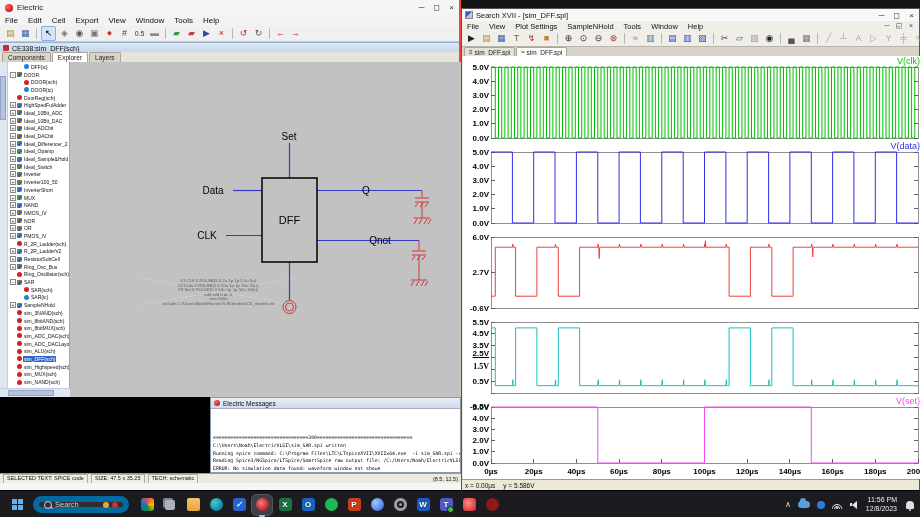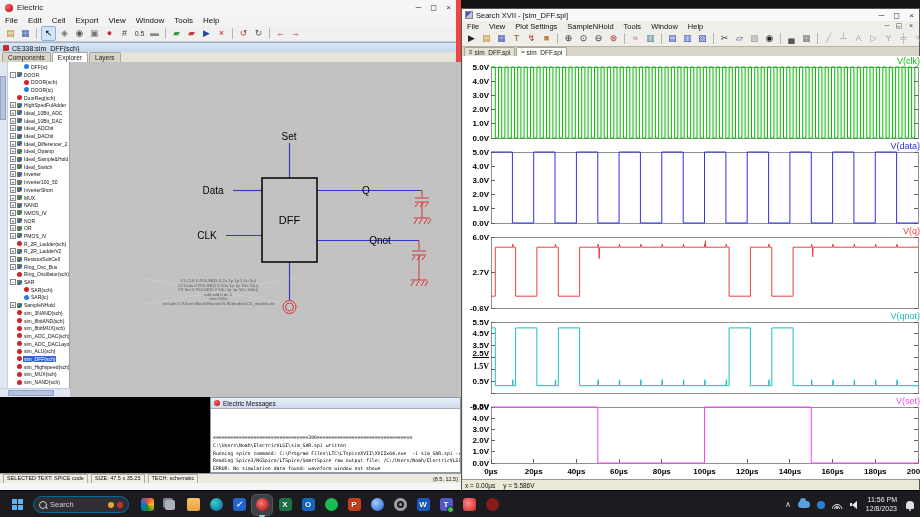--- a/index.html
+++ b/index.html
@@ -1,18 +1,18 @@
 <!DOCTYPE html>
 <html><head>
 <meta charset="utf-8">
 <style>
   html,body{margin:0;padding:0}
   body{width:920px;height:517px;background:#141414;font-family:"Liberation Sans",sans-serif;position:relative;overflow:hidden;-webkit-font-smoothing:antialiased}
   
-  #electric{position:absolute;left:0;top:0;width:461px;height:490px;background:#f0f0f0;border-right:5px solid #ef4444;box-sizing:border-box}
+  #electric{position:absolute;left:0;top:0;width:461px;height:490px;background:#f0f0f0;border-right:2px solid #ef4444;box-sizing:border-box}
   #e-title{position:absolute;left:0;top:0;width:100%;height:15px;background:#f5f5f5;display:flex;align-items:center;font-size:8px;color:#222;border-bottom:1px solid #ddd}
   .e-ico{width:8px;height:8px;border-radius:50%;background:radial-gradient(circle at 35% 35%,#f66,#a00);margin:0 4px 0 5px}
   .winctl{margin-left:auto;display:flex}
   .winctl span{width:15px;height:13px;text-align:center;line-height:13px;font-size:8px;color:#333}
   #e-menu{position:absolute;left:0;top:15px;width:100%;height:11px;background:#f3f3f3;display:flex;align-items:center;font-size:8px;color:#111}
   .mi{padding:0 5px}
   #e-toolbar{position:absolute;left:0;top:26px;width:100%;height:16px;background:#f0f0f0;border-bottom:1px solid #c9c9c9;display:flex;align-items:center;padding-left:3px;box-sizing:border-box}
   .tb-it{min-width:13px;height:13px;line-height:13px;text-align:center;font-size:9px;margin:0 1px;border-radius:2px}
   .tb-it[data-k="sep"]{min-width:1px;width:1px;height:11px;background:#b5b5b5;margin:0 3px}
   #e-childbar{position:absolute;left:0;top:42px;width:100%;height:10px;background:linear-gradient(#dbe7f5,#c2d5ec);border-top:1px solid #9ab0cc;display:flex;align-items:center;font-size:7px;color:#111}
@@ -67,21 +67,21 @@
   #lt-plotbg{position:absolute;left:1px;top:47px;width:457px;height:423px;background:#fff}
   .pane{position:absolute;left:1px;width:457px}
   .pane-title{position:absolute;left:0;top:0;width:100%;text-align:right;font-size:9px;font-weight:normal}
   .ytick{position:absolute;left:0;width:26px;text-align:right;font-size:8px;font-weight:bold;color:#000;line-height:9px}
   .xtick{position:absolute;width:34px;text-align:center;font-size:8px;font-weight:bold;color:#000}
   #lt-status{position:absolute;left:0;top:470px;width:100%;height:12px;background:#ece9d8;border-top:1px solid #999;display:flex;align-items:center;font-size:6.5px;color:#111;padding-left:3px;box-sizing:border-box;gap:8px}
   
   #taskbar{position:absolute;left:0;top:490px;width:920px;height:27px;background:#1c1c20;display:flex;align-items:center;border-top:1px solid #000}
   .winlogo{width:11px;height:11px;display:grid;grid-template-columns:1fr 1fr;grid-template-rows:1fr 1fr;gap:1px;margin:0 10px 0 12px}
   .winlogo i{background:#5fb2f2}
-  #search{width:96px;height:17px;border-radius:9px;background:#2e2e33;border:1px solid #0369a1;display:flex;align-items:center;padding:0 5px;box-sizing:border-box;gap:3px}
+  #search{width:96px;height:17px;border-radius:9px;background:#2e2e33;border:6px solid #0369a1;display:flex;align-items:center;padding:0 5px;box-sizing:border-box;gap:3px}
   .mag{width:6px;height:6px;border:1.3px solid #cfcfcf;border-radius:50%;position:relative;flex:0 0 auto}
   .mag::after{content:"";position:absolute;left:5px;top:5px;width:3px;height:1.3px;background:#cfcfcf;transform:rotate(45deg)}
   #search-label{font-size:7.5px;color:#cfcfcf;flex:1}
   .sdot{width:6px;height:6px;border-radius:50%;flex:0 0 auto}
   #apps{display:flex;align-items:center;gap:3px;margin-left:8px}
   .tk{width:20px;height:20px;border-radius:4px;display:flex;align-items:center;justify-content:center;position:relative;font-size:9px;font-weight:bold;color:#fff}
   .tk[data-active="true"]{background:#3f3f47;outline:1px solid #55555e}
   .tk[data-active="true"]::after{content:"";position:absolute;bottom:-2px;left:7px;width:6px;height:2px;border-radius:1px;background:#9cc8e8}
   .tk i{width:13px;height:13px;border-radius:3px;display:block}
   .tk[data-kind="photos"] i{background:conic-gradient(#e74856,#ffb900,#10893e,#0078d7,#e74856)}
@@ -634,37 +634,35 @@
         <line x1="28" y1="53.6" x2="32" y2="53.6" stroke="#606060" stroke-width="1" shape-rendering="crispEdges"></line>
         <line x1="451" y1="53.6" x2="455" y2="53.6" stroke="#606060" stroke-width="1" shape-rendering="crispEdges"></line>
         <line x1="28" y1="67.80000000000001" x2="32" y2="67.80000000000001" stroke="#606060" stroke-width="1" shape-rendering="crispEdges"></line>
         <line x1="451" y1="67.80000000000001" x2="455" y2="67.80000000000001" stroke="#606060" stroke-width="1" shape-rendering="crispEdges"></line>
         <line x1="28" y1="82" x2="32" y2="82" stroke="#606060" stroke-width="1" shape-rendering="crispEdges"></line>
         <line x1="451" y1="82" x2="455" y2="82" stroke="#606060" stroke-width="1" shape-rendering="crispEdges"></line>
         <polyline points="28.0,11.0 49.4,11.0 49.4,82.0 70.7,82.0 70.7,11.0 92.0,11.0 92.0,82.0 113.4,82.0 113.4,11.0 134.8,11.0 134.8,82.0 156.1,82.0 156.1,11.0 177.4,11.0 177.4,82.0 198.8,82.0 198.8,11.0 220.2,11.0 220.2,82.0 241.5,82.0 241.5,11.0 262.9,11.0 262.9,82.0 284.2,82.0 284.2,11.0 305.6,11.0 305.6,82.0 326.9,82.0 326.9,11.0 348.3,11.0 348.3,82.0 369.6,82.0 369.6,11.0 390.9,11.0 390.9,82.0 412.3,82.0 412.3,11.0 433.6,11.0 433.6,82.0 455.0,82.0" fill="none" stroke="#3030e8" stroke-width="1"></polyline>
       </svg>
     </div>
     <div class="pane" style="top: 217px; height: 85px;">
-      <span class="pane-title" style="color: rgb(232, 64, 64);">V(q)</span>
       <span class="ytick" style="top: 6.5px;">6.0V</span>
       <span class="ytick" style="top: 42px;">2.7V</span>
       <span class="ytick" style="top: 77.5px;">-0.6V</span>
       <svg width="457" height="85" style="position: absolute; left: 0px; top: 0px;">
         <rect x="28" y="11" width="427" height="71" fill="none" stroke="#909090" stroke-width="1" shape-rendering="crispEdges"></rect>
         <line x1="28" y1="11" x2="32" y2="11" stroke="#606060" stroke-width="1" shape-rendering="crispEdges"></line>
         <line x1="451" y1="11" x2="455" y2="11" stroke="#606060" stroke-width="1" shape-rendering="crispEdges"></line>
         <line x1="28" y1="46.5" x2="32" y2="46.5" stroke="#606060" stroke-width="1" shape-rendering="crispEdges"></line>
         <line x1="451" y1="46.5" x2="455" y2="46.5" stroke="#606060" stroke-width="1" shape-rendering="crispEdges"></line>
         <line x1="28" y1="82" x2="32" y2="82" stroke="#606060" stroke-width="1" shape-rendering="crispEdges"></line>
         <line x1="451" y1="82" x2="455" y2="82" stroke="#606060" stroke-width="1" shape-rendering="crispEdges"></line>
         <polyline points="28.0,70.2 32.3,70.2 32.3,21.2 49.4,21.2 49.8,18.0 50.2,21.2 52.6,21.2 52.6,70.2 73.9,70.2 73.9,21.2 92.0,21.2 92.5,18.0 92.9,21.2 95.3,21.2 95.3,70.2 116.6,70.2 116.6,21.2 134.8,21.2 135.2,18.0 135.6,21.2 135.8,21.2 136.2,32.5 136.7,21.2 156.1,21.2 156.5,18.0 157.0,21.2 177.4,21.2 177.9,18.0 178.3,21.2 198.8,21.2 199.2,18.0 199.7,21.2 220.2,21.2 220.6,18.0 221.0,21.2 241.5,21.2 241.9,18.0 242.4,21.2 241.9,21.2 242.4,14.8 242.8,21.2 262.9,21.2 263.3,18.0 263.7,21.2 266.1,21.2 266.1,70.2 287.4,70.2 287.4,21.2 305.6,21.2 306.0,18.0 306.4,21.2 308.8,21.2 308.8,70.2 330.1,70.2 330.1,21.2 348.3,21.2 348.7,18.0 349.1,21.2 349.3,21.2 349.7,30.9 350.2,21.2 369.6,21.2 370.0,18.0 370.5,21.2 390.9,21.2 391.4,18.0 391.8,21.2 412.3,21.2 412.7,18.0 413.2,21.2 433.6,21.2 434.1,18.0 434.5,21.2 455.0,21.2" fill="none" stroke="#e84040" stroke-width="1"></polyline>
       </svg>
     </div>
     <div class="pane" style="top: 302px; height: 85px;">
-      <span class="pane-title" style="color: rgb(24, 192, 192);">V(qnot)</span>
       <span class="ytick" style="top: 6.5px;">5.5V</span>
       <span class="ytick" style="top: 18.3333px;">4.5V</span>
       <span class="ytick" style="top: 30.1667px;">3.5V</span>
       <span class="ytick" style="top: 38px; text-decoration: underline;">2.5V</span>
       <span class="ytick" style="top: 51px; font-family: Liberation Serif, serif;">1.5V</span>
       <span class="ytick" style="top: 65.6667px;">0.5V</span>
       <span class="ytick" style="top: 91px;">-0.5V</span>
       <svg width="457" height="85" style="position: absolute; left: 0px; top: 0px;">
         <rect x="28" y="11" width="427" height="71" fill="none" stroke="#909090" stroke-width="1" shape-rendering="crispEdges"></rect>
         <line x1="28" y1="11" x2="32" y2="11" stroke="#606060" stroke-width="1" shape-rendering="crispEdges"></line>

